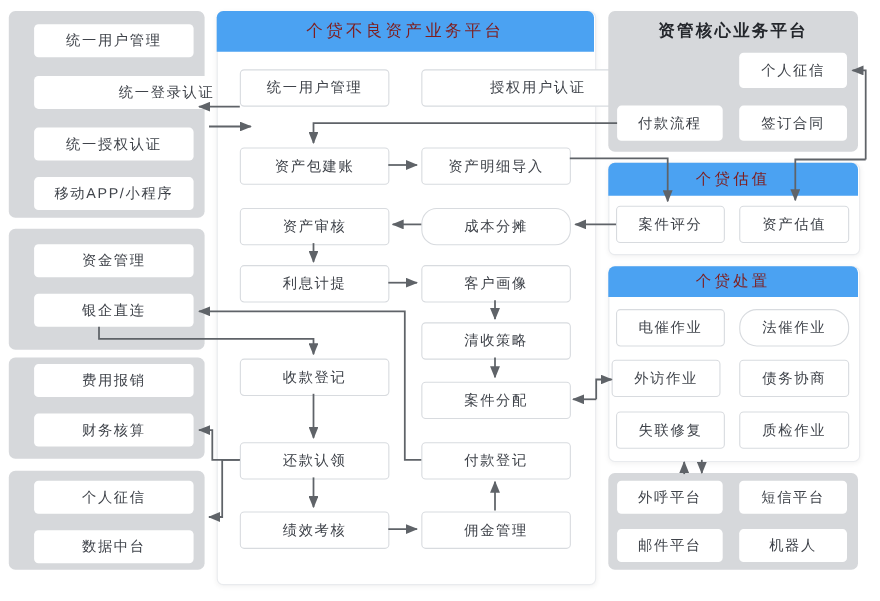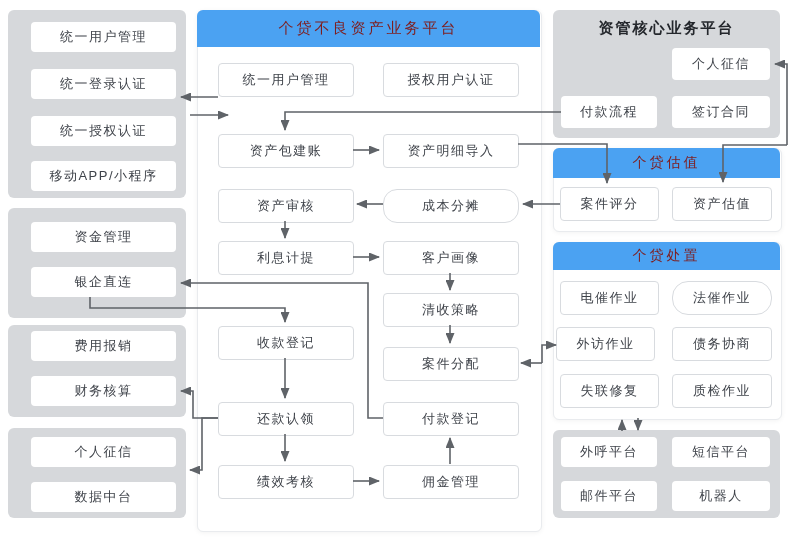--- a/index.html
+++ b/index.html
@@ -19,41 +19,41 @@
   .outlined{border:1px solid #d8dbdf;}
   .edges{position:absolute;left:0;top:0;pointer-events:none;}
 </style>
 </head>
 <body>
 
 <div class="canvas">
 
   <div class="gray-panel" style="left:8px;top:10px;width:178px;height:188px;"></div>
   <div class="node" style="left:31px;top:22px;width:145px;height:30px;">统一用户管理</div>
-  <div class="node" style="left:31px;top:69px;width:145px;height:30px;">统一登录认证</div>
+  <div class="node" style="left:31px;top:69px;width:145px;height:30px;padding-left:48px;">统一登录认证</div>
   <div class="node" style="left:31px;top:116px;width:145px;height:30px;">统一授权认证</div>
   <div class="node" style="left:31px;top:161px;width:145px;height:30px;">移动APP/小程序</div>
 
   <div class="gray-panel" style="left:8px;top:208px;width:178px;height:110px;"></div>
   <div class="node" style="left:31px;top:222px;width:145px;height:30px;">资金管理</div>
   <div class="node" style="left:31px;top:267px;width:145px;height:30px;">银企直连</div>
 
   <div class="gray-panel" style="left:8px;top:325px;width:178px;height:92px;"></div>
   <div class="node" style="left:31px;top:331px;width:145px;height:30px;">费用报销</div>
   <div class="node" style="left:31px;top:376px;width:145px;height:30px;">财务核算</div>
 
   <div class="gray-panel" style="left:8px;top:428px;width:178px;height:90px;"></div>
   <div class="node" style="left:31px;top:437px;width:145px;height:30px;">个人征信</div>
   <div class="node" style="left:31px;top:482px;width:145px;height:30px;">数据中台</div>
 
   <div class="card-panel" style="left:197px;top:10px;width:343px;height:520px;"></div>
   <div class="blue-header" style="left:197px;top:10px;width:343px;height:37px;">个贷不良资产业务平台</div>
 
   <div class="node outlined" style="left:218px;top:63px;width:134px;height:32px;">统一用户管理</div>
-  <div class="node outlined" style="left:383px;top:63px;width:134px;height:32px;">授权用户认证</div>
+  <div class="node outlined" style="left:383px;top:63px;width:134px;height:32px;padding-left:38px;">授权用户认证</div>
   <div class="node outlined" style="left:218px;top:134px;width:134px;height:32px;">资产包建账</div>
   <div class="node outlined" style="left:383px;top:134px;width:134px;height:32px;">资产明细导入</div>
   <div class="node outlined" style="left:218px;top:189px;width:134px;height:32px;">资产审核</div>
   <div class="node outlined" style="left:383px;top:189px;width:134px;height:32px;border-radius:14px;">成本分摊</div>
   <div class="node outlined" style="left:218px;top:241px;width:134px;height:32px;">利息计提</div>
   <div class="node outlined" style="left:383px;top:241px;width:134px;height:32px;">客户画像</div>
   <div class="node outlined" style="left:383px;top:293px;width:134px;height:32px;text-align:center;">清收策略</div>
   <div class="node outlined" style="left:218px;top:326px;width:134px;height:32px;">收款登记</div>
   <div class="node outlined" style="left:383px;top:347px;width:134px;height:32px;">案件分配</div>
   <div class="node outlined" style="left:218px;top:402px;width:134px;height:32px;">还款认领</div>

